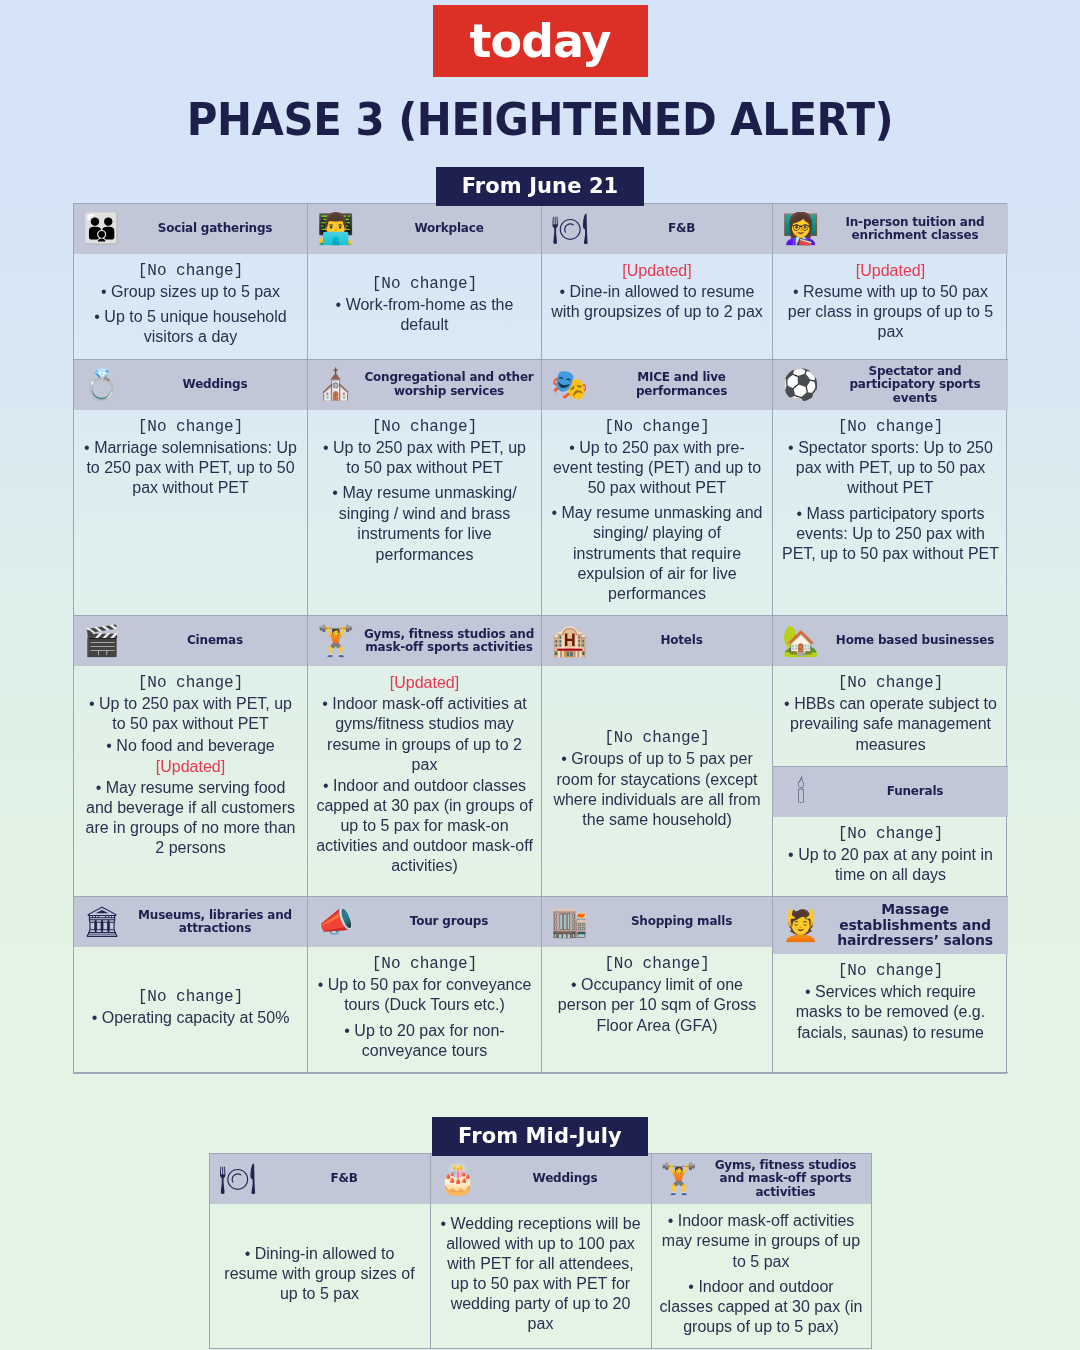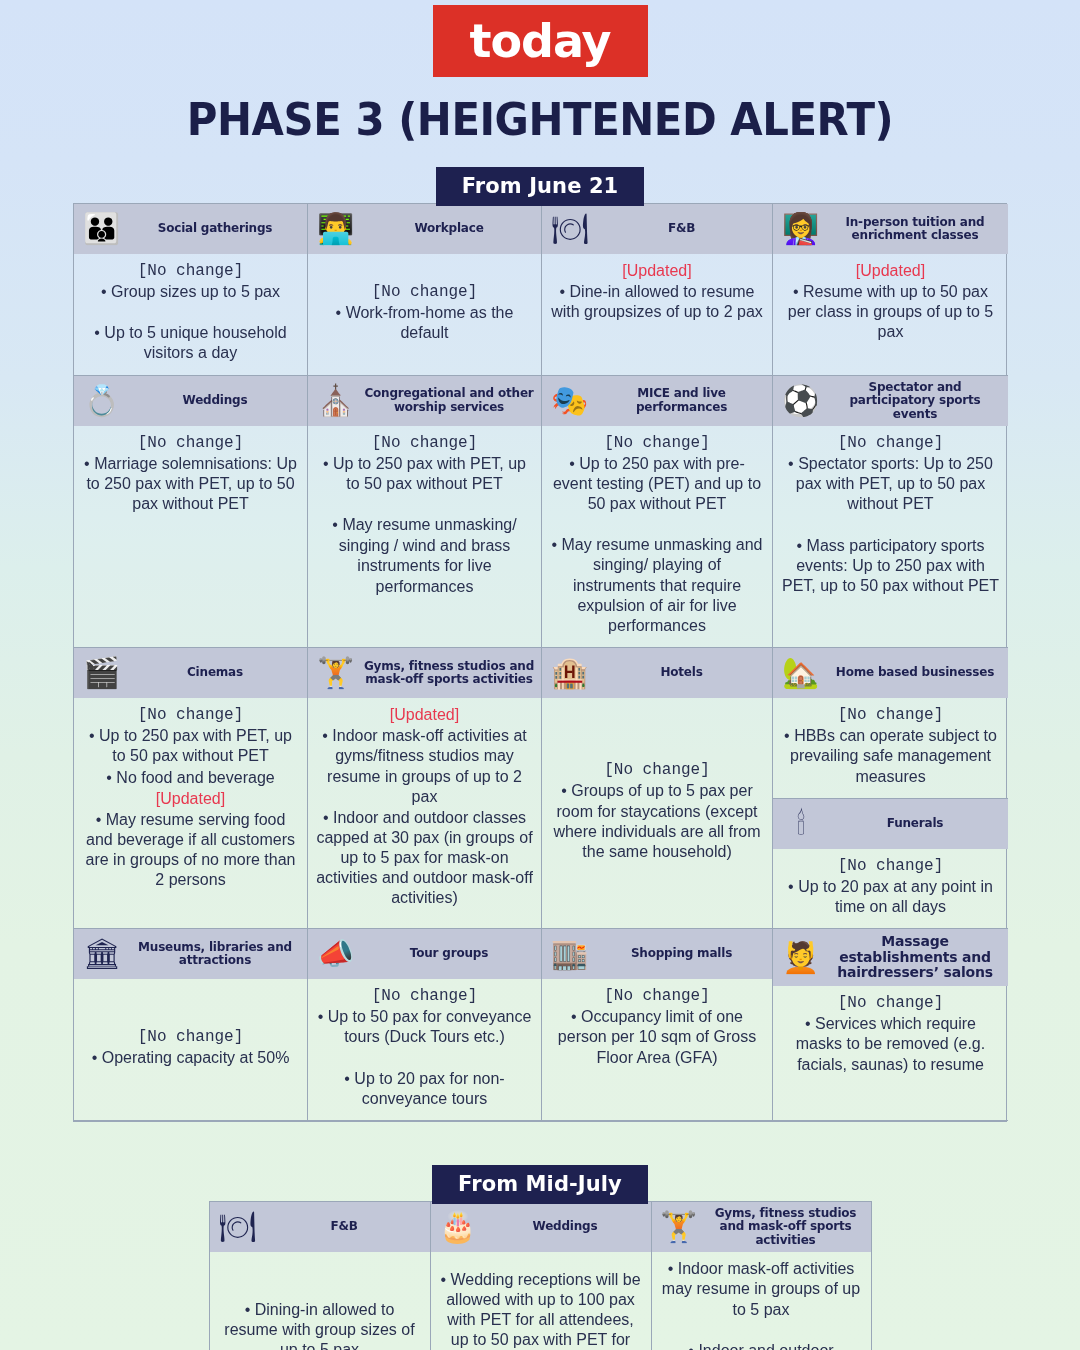--- a/index.html
+++ b/index.html
@@ -123,21 +123,21 @@
     text-align: center;
     font-size: 16px;
     line-height: 1.26;
     color: #29304f;
     display: flex;
     flex-direction: column;
     justify-content: flex-start;
   }
   .card-body.ctr { justify-content: center; }
   .card-body p { margin: 0 0 1px 0; }
-  .card-body p.gap { margin-top: 20px; }
+  .card-body p.gap { margin-top: 4px; }
   .tag-updated { color: #e8384f; }
   .tag-nochange { color: #29304f; font-family: Liberation Mono, monospace; }
 
   
   .stack { display: flex; flex-direction: column; height: 100%; }
   .stack > .sub { display: flex; flex-direction: column; }
   .stack > .sub.first { border-bottom: 1px solid #9aa7b8; }
 
   
   .grid2 {

